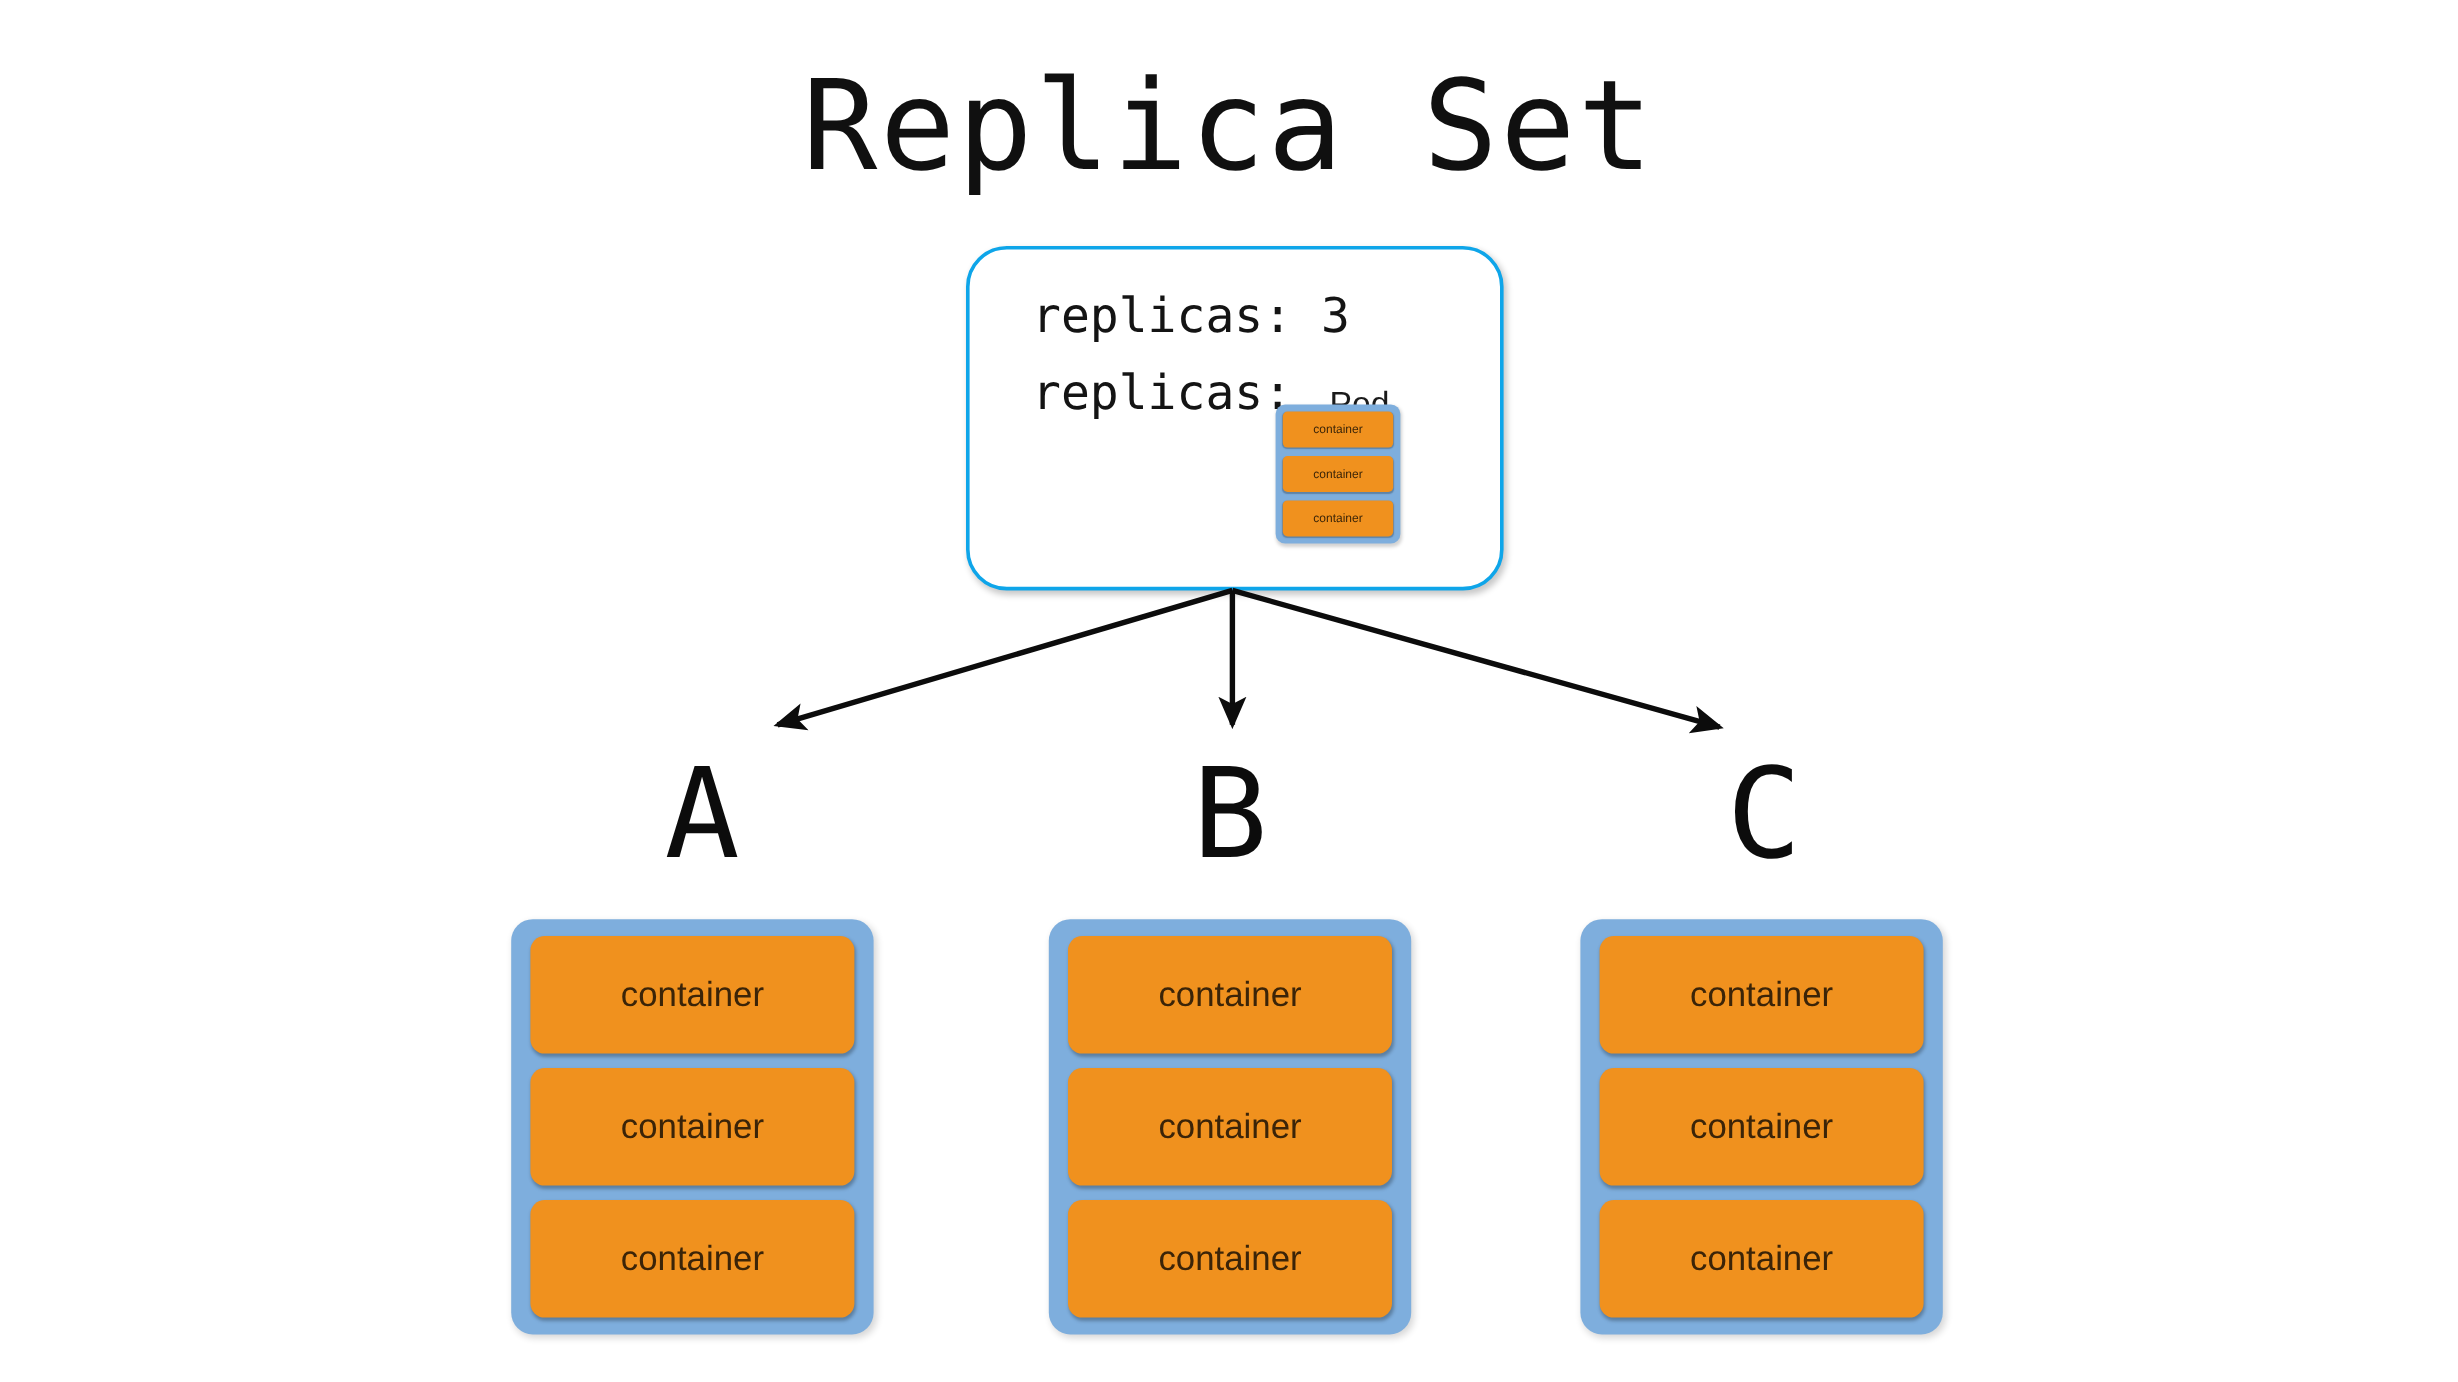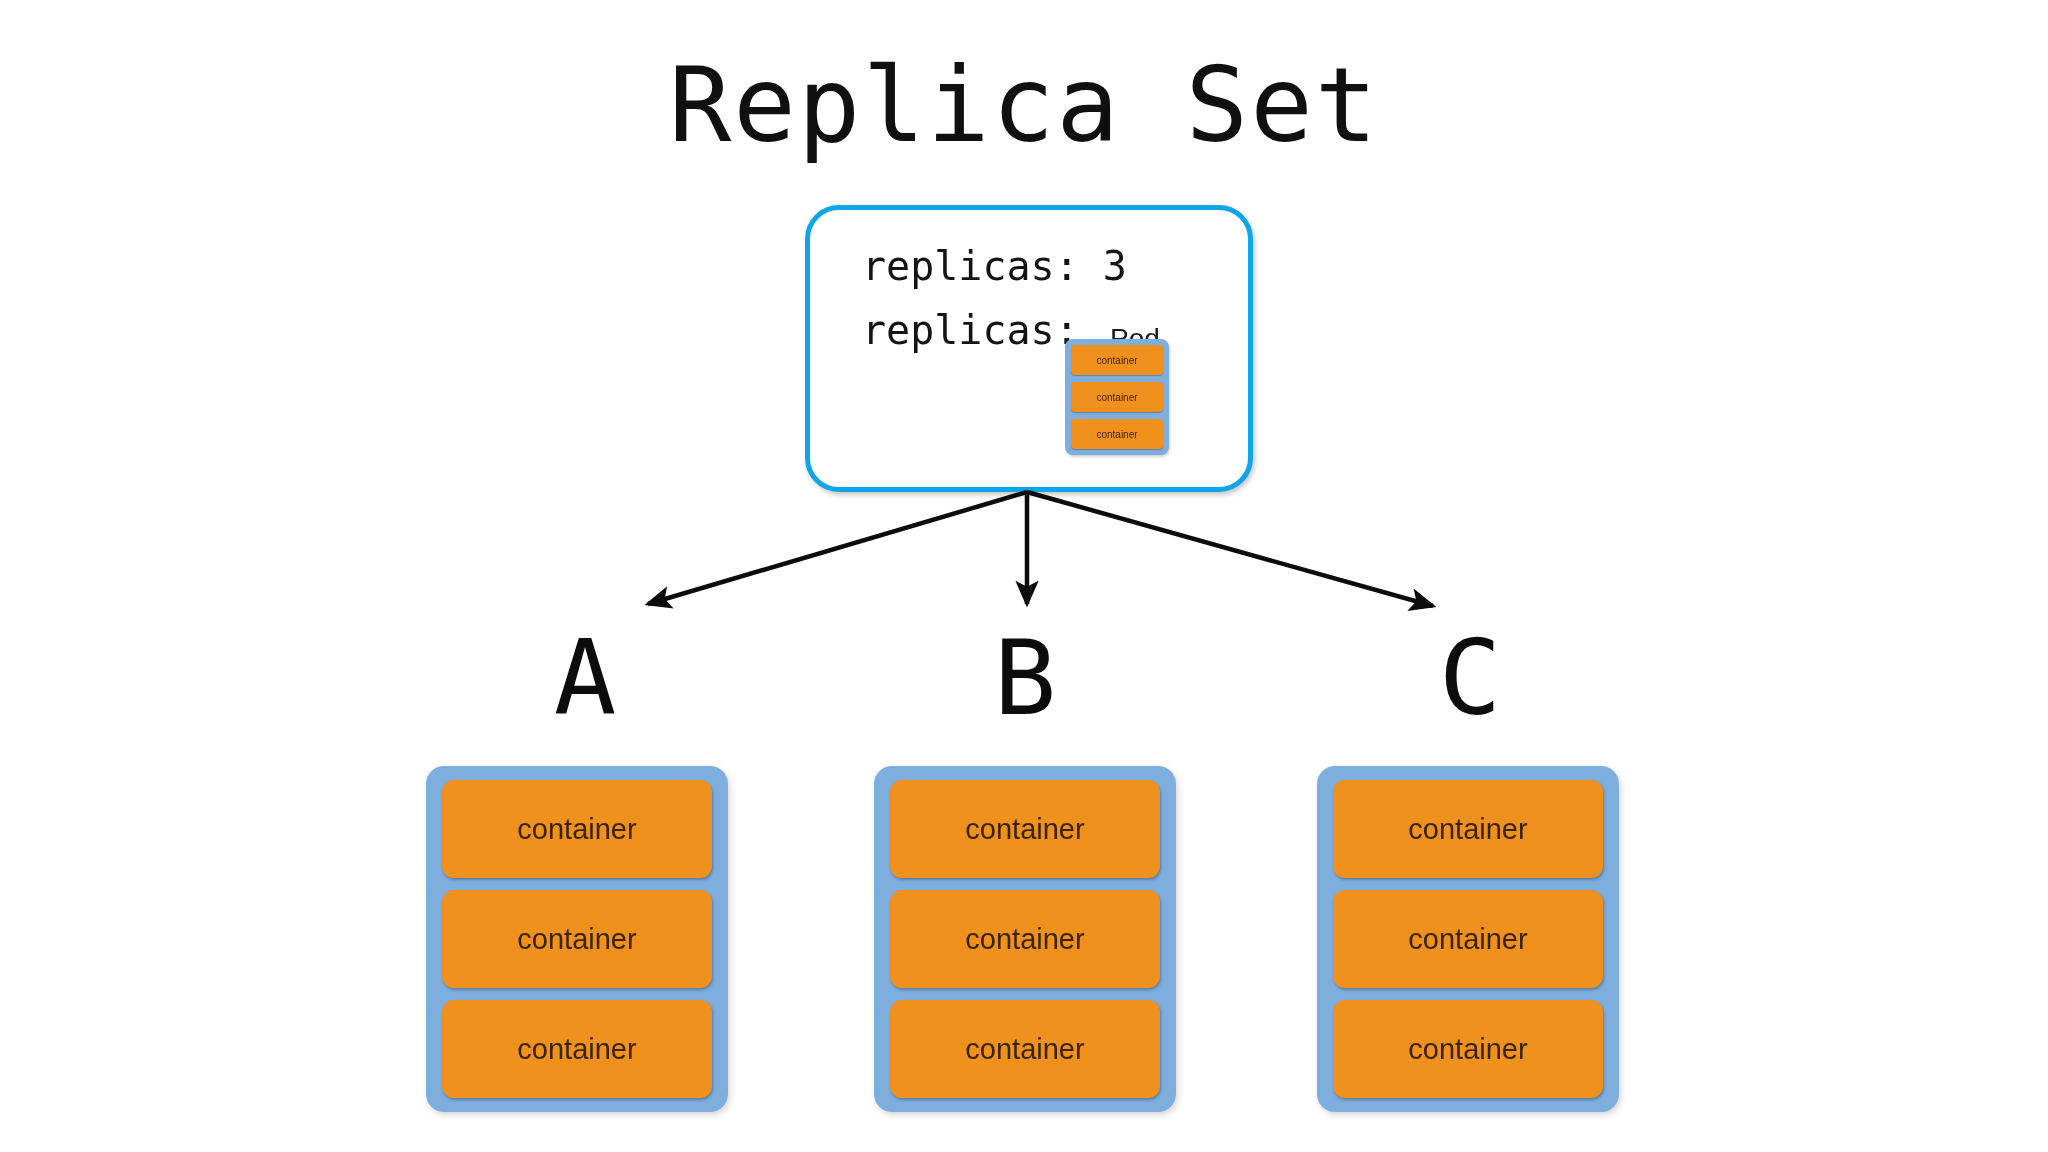--- a/index.html
+++ b/index.html
@@ -36,21 +36,21 @@
 
   
   #spec-box {
     position: absolute;
     left: 805px;
     top: 205px;
     width: 448px;
     height: 287px;
     box-sizing: border-box;
     background: #ffffff;
-    border: 5px solid #0ea5e9;
+    border: 3px solid #0ea5e9;
     border-radius: 34px;
     box-shadow: 2px 3px 5px rgba(0,0,0,0.22);
   }
   .spec-line {
     position: absolute;
     font-family: "DejaVu Sans Mono", "Liberation Mono", monospace;
     font-size: 40px;
     line-height: 1;
     color: #141414;
     white-space: pre;

